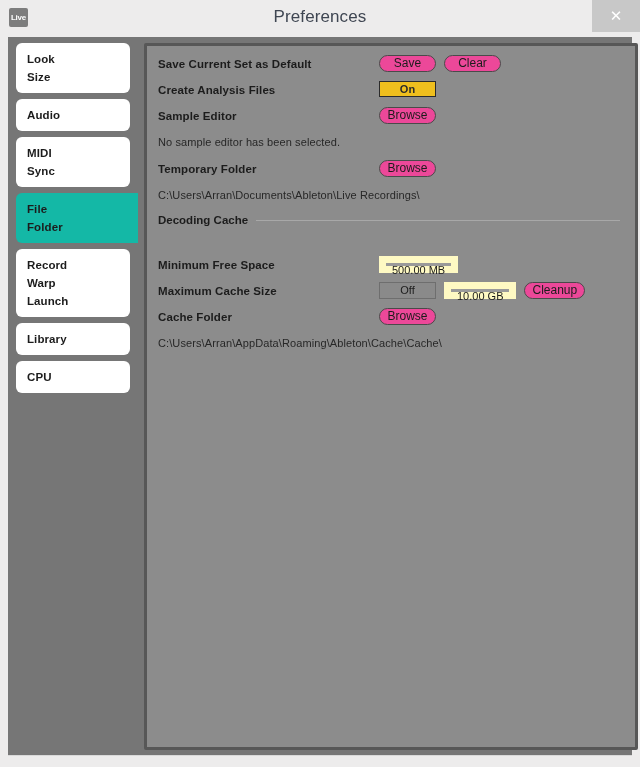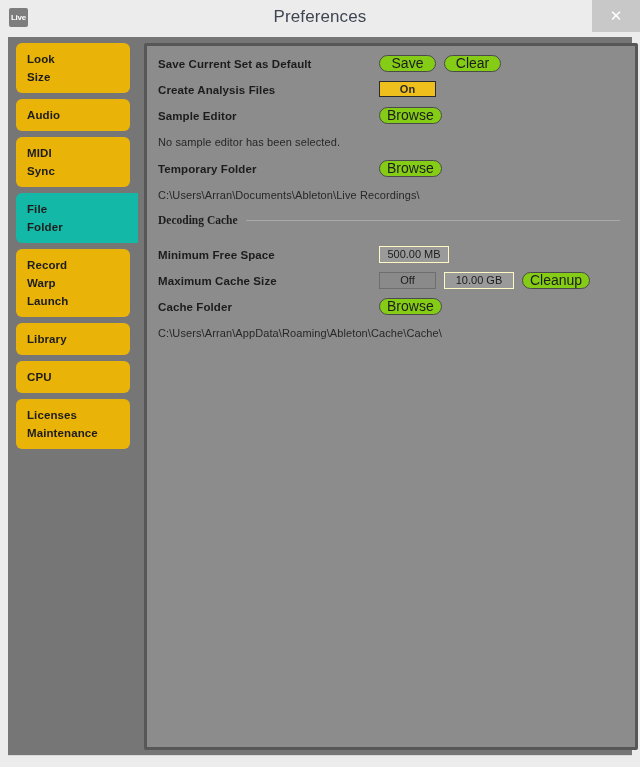--- a/index.html
+++ b/index.html
@@ -78,21 +78,21 @@
 
   
   .sidebar {
     position: absolute;
     left: 8px; top: 6px;
     width: 114px;
   }
   .side-item {
     position: relative;
     width: 114px;
-    background: #eab308;
+    background: #ffffff;
     border-radius: 6px;
     box-sizing: border-box;
     padding: 7px 0 7px 11px;
     margin-bottom: 6px;
     cursor: pointer;
   }
   .side-item.selected {
     background: #14b8a6;
     border-radius: 6px 0 0 6px;
     width: 122px;
@@ -160,34 +160,34 @@
     align-items: center;
     gap: 8px;
   }
 
   
   .pill-button {
     min-width: 57px;
     height: 17px;
     border: 1px solid #4a4a4a;
     border-radius: 9px;
-    background: #84cc16;
-    color: #1c1c1c;
-    font-size: 14px;
+    background: #ec4899;
+    color: #1c1c1c;
+    font-size: 12px;
     line-height: 15px;
     text-align: center;
     padding: 0 7px;
     box-sizing: border-box;
     cursor: pointer;
     white-space: nowrap;
   }
   .value-field {
     min-width: 70px;
     height: 17px;
-    border: 1px solid #fef9c3;
+    border: 7px solid #fef9c3;
     background: #9a9a9a;
     color: #1c1c1c;
     font-size: 11px;
     line-height: 15px;
     text-align: center;
     padding: 0 6px;
     box-sizing: border-box;
     cursor: pointer;
     white-space: nowrap;
   }
@@ -218,23 +218,22 @@
     padding: 0 7px;
     box-sizing: border-box;
     cursor: pointer;
   }
 
   
   .section-header {
     display: flex;
     align-items: center;
     gap: 8px;
-    margin: 9px 0 12px 0;
+    margin: 9px 0 22px 0;
     padding-right: 10px;
-    font-family: Liberation Serif, serif;
   }
   .section-title {
     font-size: 11.5px;
     font-weight: bold;
     color: #1c1c1c;
     white-space: nowrap;
   }
   .section-rule {
     flex: 1;
     height: 1px;
@@ -283,24 +282,20 @@
       </div>
 
       <div class="side-item">
         <div class="side-line">Library</div>
       </div>
 
       <div class="side-item">
         <div class="side-line">CPU</div>
       </div>
 
-      <div class="side-item">
-        <div class="side-line">Licenses</div>
-        <div class="side-line">Maintenance</div>
-      </div>
 
     </div>
 
     <div class="content-panel">
       <div class="content-inner">
 
         <div class="row">
           <div class="row-label">Save Current Set as Default</div>
           <div class="controls">
             <div class="pill-button">Save</div>

